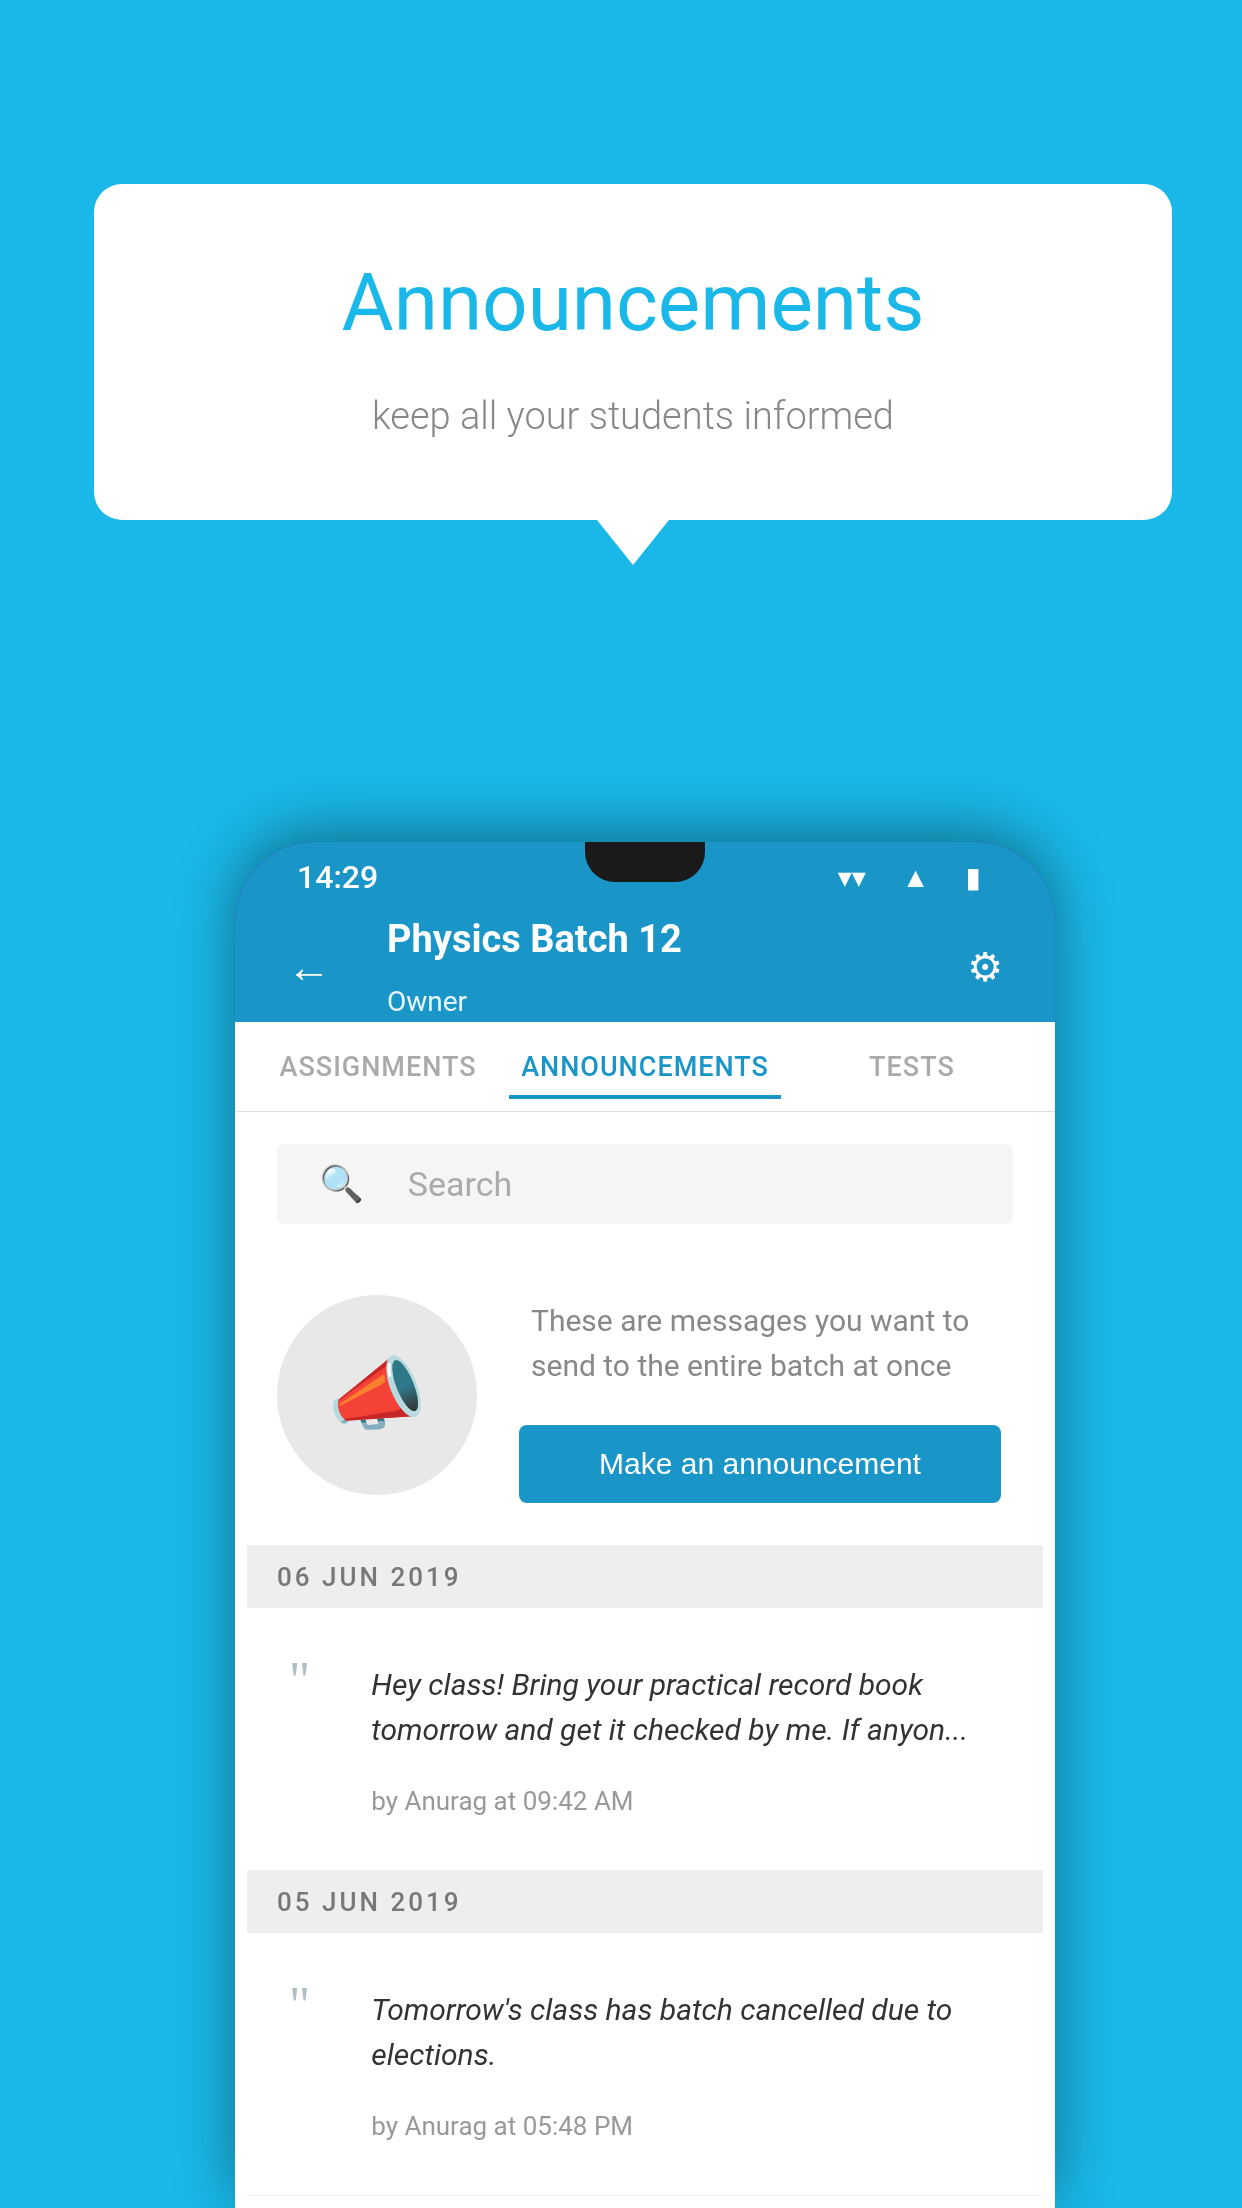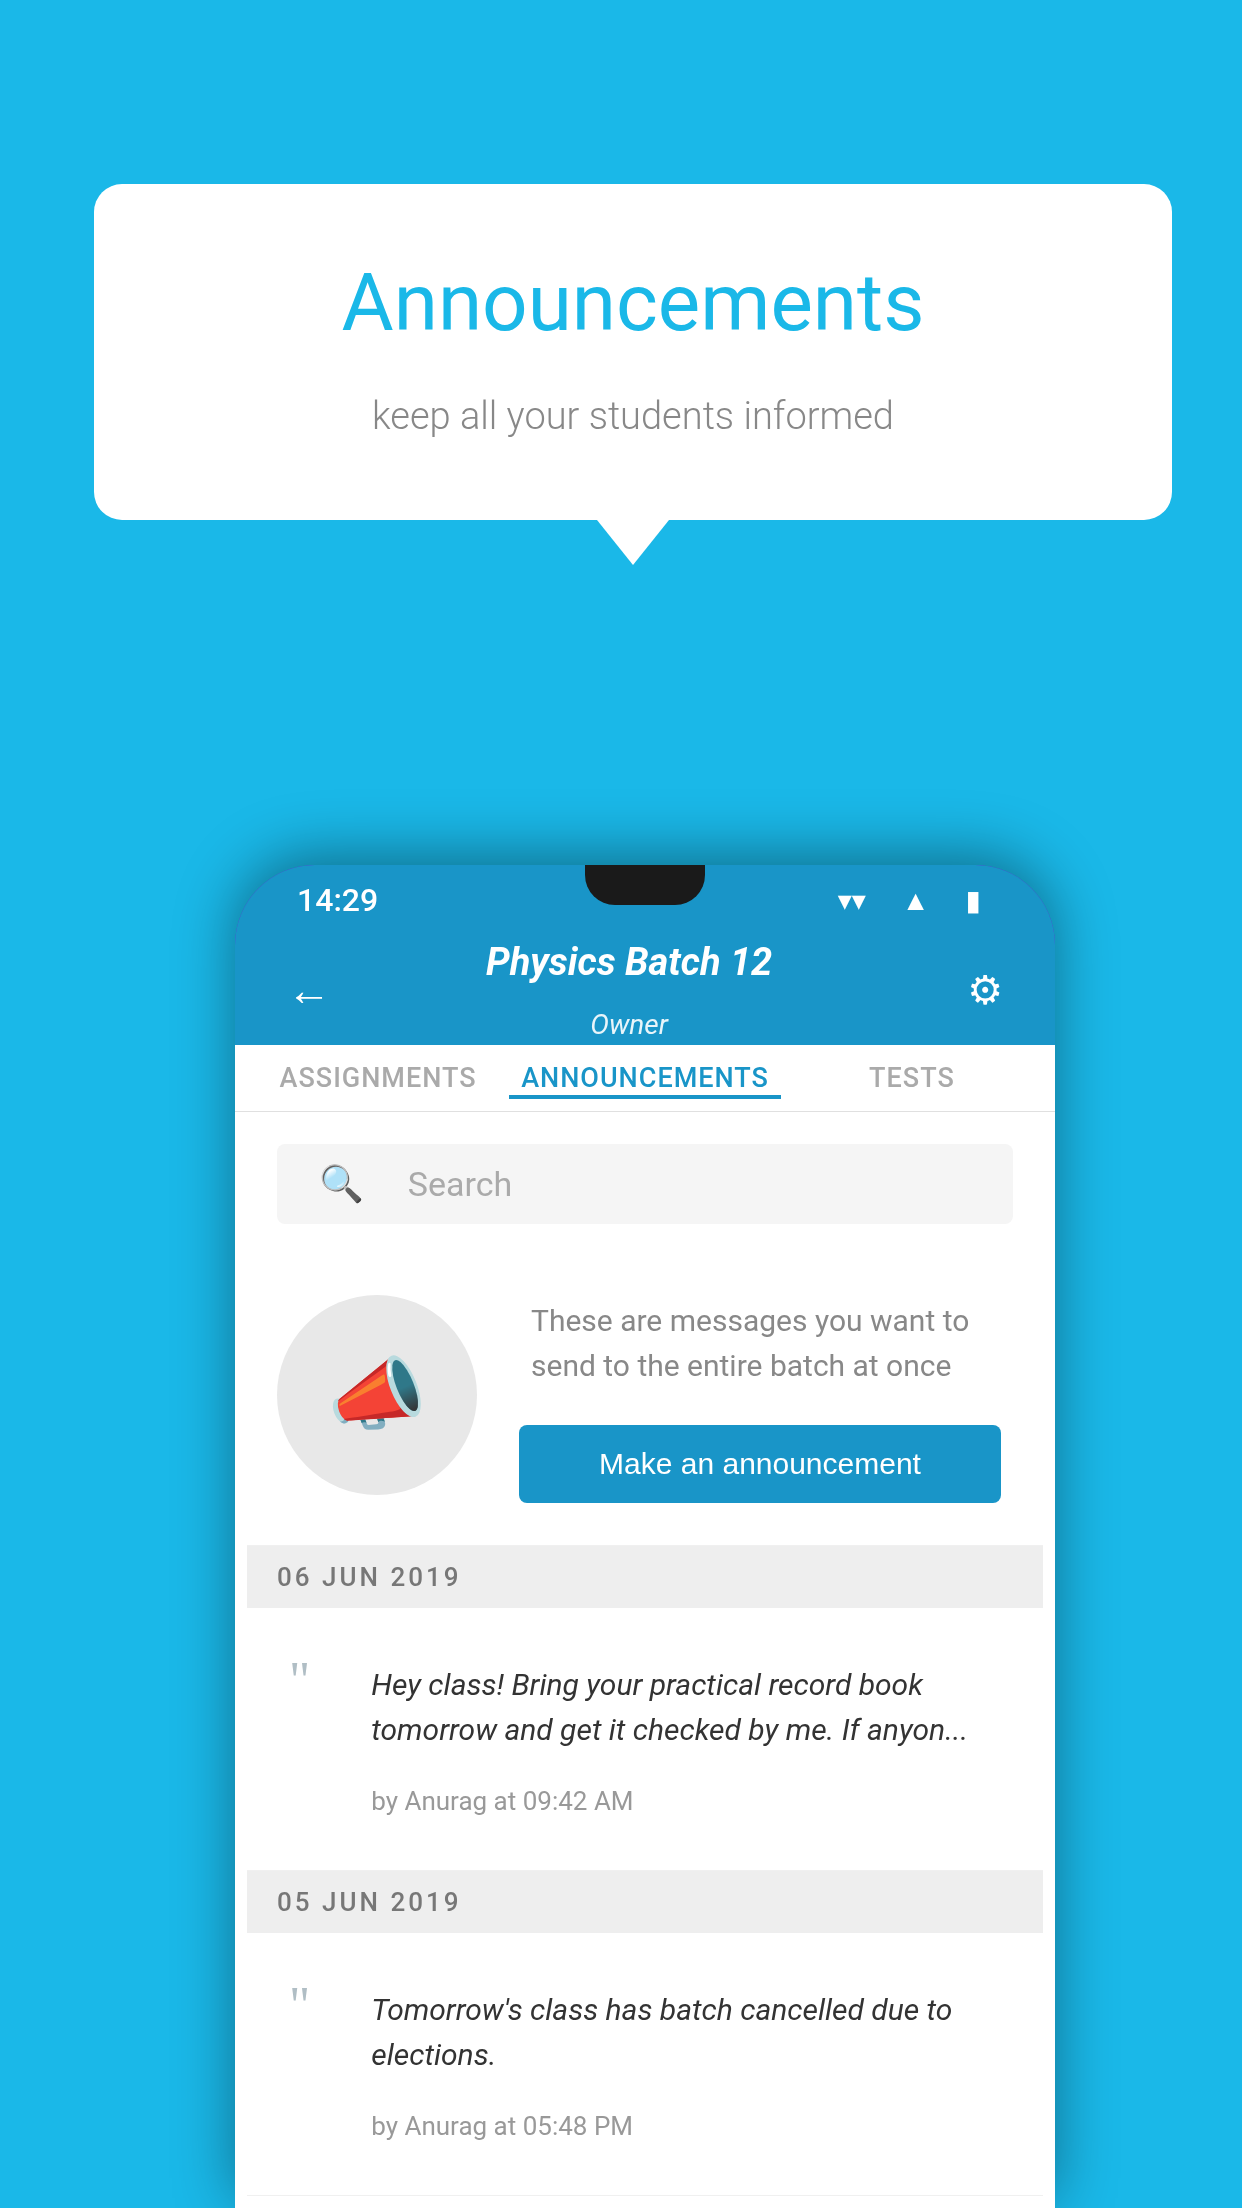--- a/index.html
+++ b/index.html
@@ -125,23 +125,21 @@
 
     .back-arrow {
       color: white;
       font-size: 44px;
       cursor: pointer;
       margin-right: 20px;
     }
 
     .app-bar-title-group {
       flex: 1;
-      text-align: center;
       margin-right: 60px;
-      font-style: italic;
     }
 
     .app-bar-title {
       color: white;
       font-size: 38px;
       font-weight: 700;
     }
 
     .app-bar-subtitle {
       color: rgba(255,255,255,0.9);
@@ -151,21 +149,21 @@
 
     .settings-icon {
       color: white;
       font-size: 40px;
     }
 
     
     .tab-bar {
       background: white;
       display: flex;
-      height: 67px;
+      height: 90px;
       border-bottom: 1px solid #e0e0e0;
     }
 
     .tab-item {
       flex: 1;
       display: flex;
       align-items: center;
       justify-content: center;
       font-size: 27px;
       font-weight: 500;

